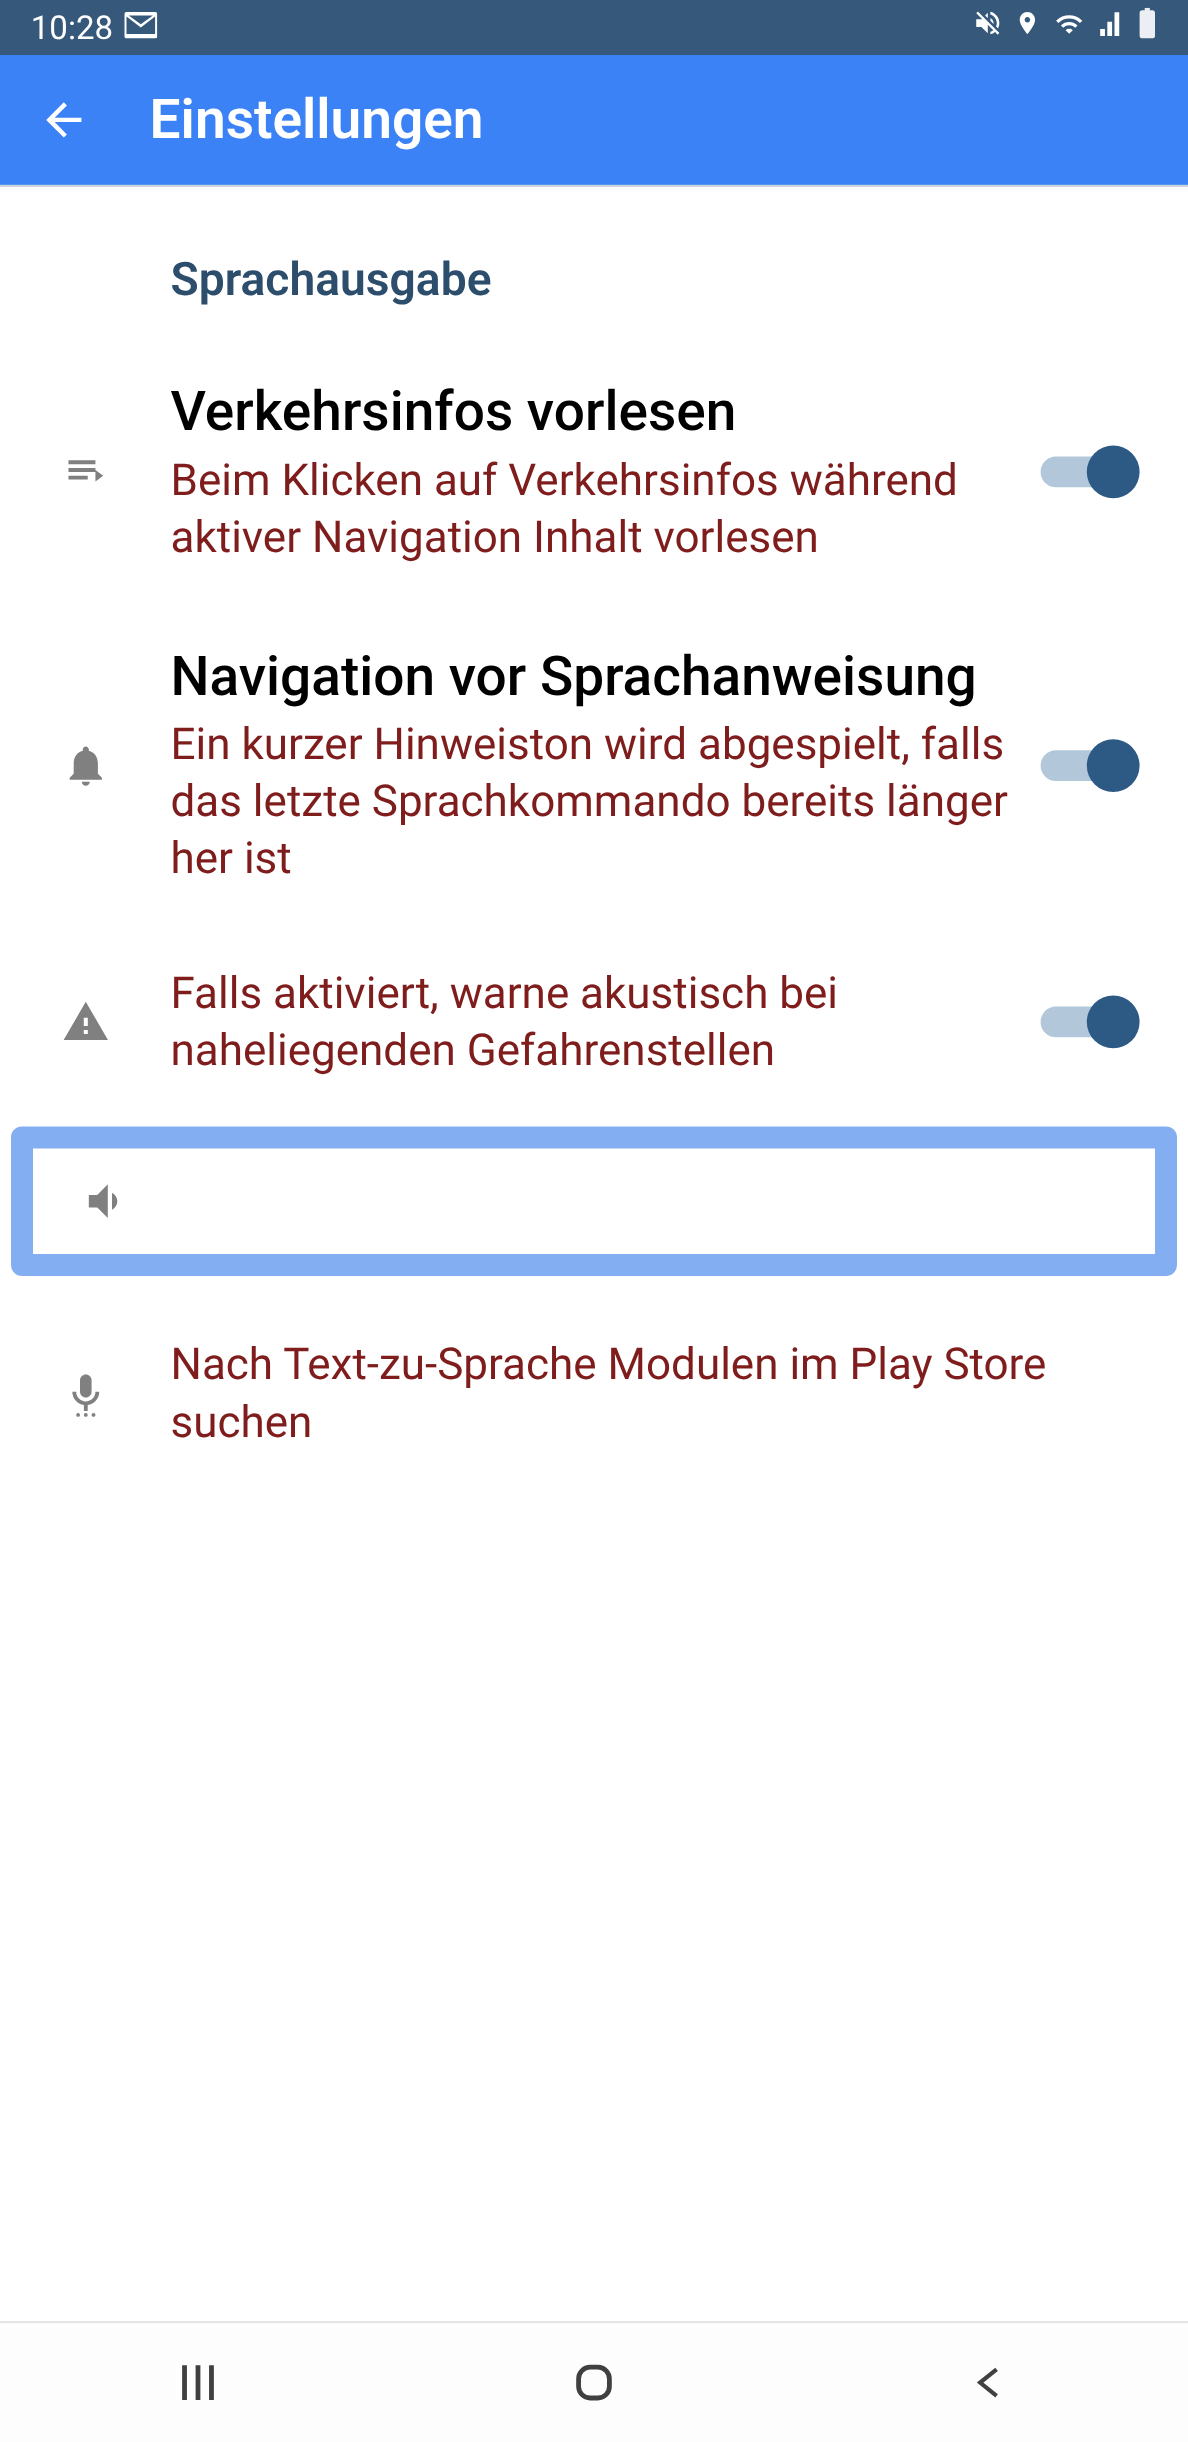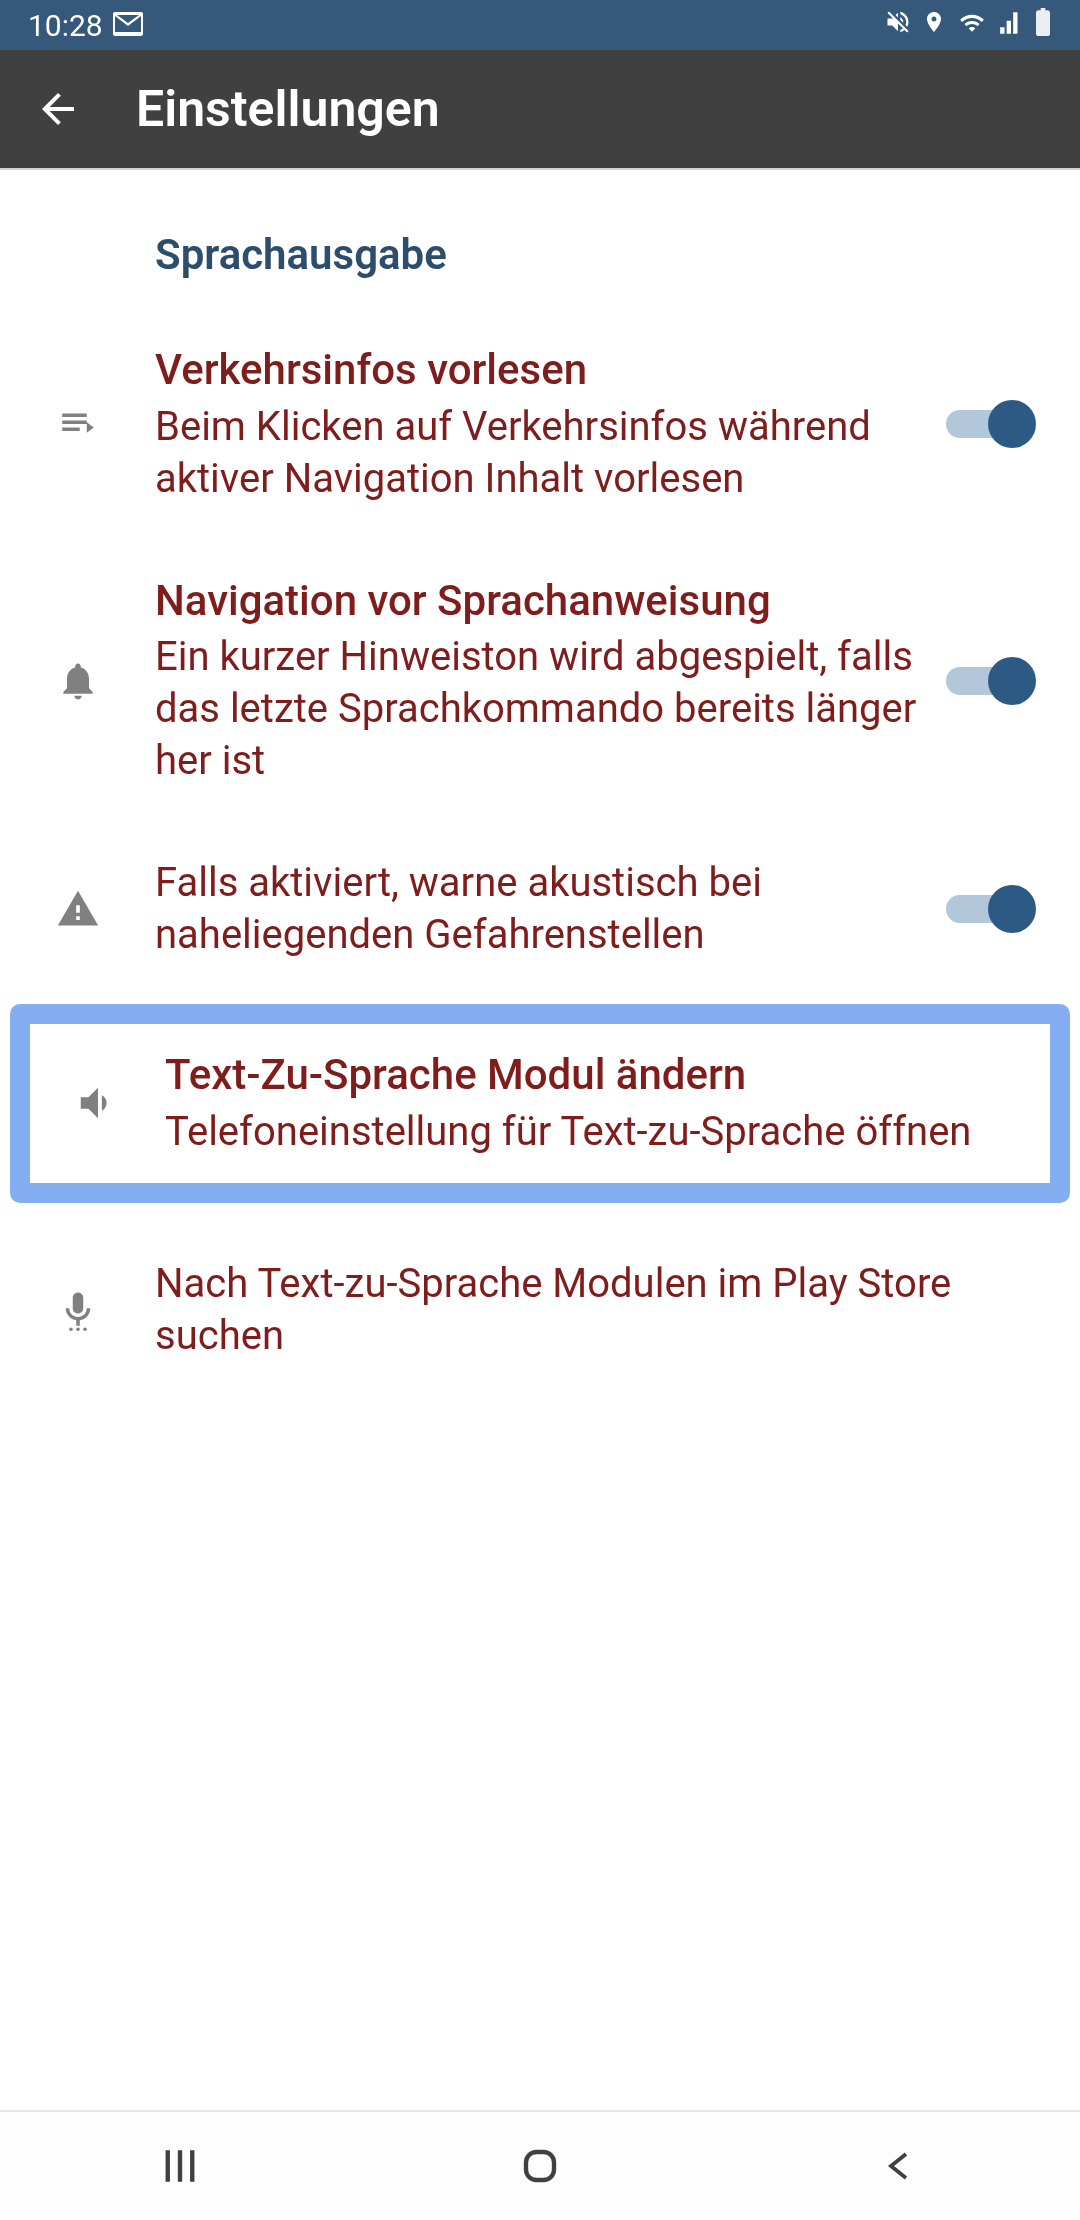--- a/index.html
+++ b/index.html
@@ -15,21 +15,21 @@
     padding: 0 28px;
     font-size: 30px;
     font-weight: 400;
   }
   .status-left { display: flex; align-items: center; gap: 10px; }
   .status-right { display: flex; align-items: center; gap: 10px; }
   .status-right svg { fill: #ffffff; }
   
   .app-bar {
     height: 120px;
-    background: #404040;
+    background: #3b82f6;
     display: flex;
     align-items: center;
     padding: 0 30px;
     border-bottom: 2px solid #c9d4dd;
   }
   .back-arrow {
     width: 56px; height: 56px;
     display: flex; align-items: center; justify-content: center;
     margin-right: 50px;
   }
@@ -57,22 +57,22 @@
     width: 155px;
     display: flex;
     align-items: center;
     justify-content: center;
     flex-shrink: 0;
     align-self: center;
   }
   .setting-icon svg { fill: #808080; }
   .setting-text { flex: 1; padding-right: 20px; }
   .setting-title {
-    color: #7f1d1d;
-    font-size: 42px;
+    color: #000000;
+    font-size: 50px;
     font-weight: 500;
     line-height: 1.25;
     margin-bottom: 4px;
   }
   .setting-desc {
     color: #7f1d1d;
     font-size: 40px;
     line-height: 1.3;
   }
   .toggle {
@@ -217,24 +217,20 @@
     </div>
   </div>
 
   <div class="highlight-wrap">
     <div class="setting-row">
       <div class="setting-icon">
         <svg width="46" height="46" viewBox="0 0 24 24">
             <path d="M3 9v6h4l5 5V4L7 9H3zm13.5 3c0-1.77-1.02-3.29-2.5-4.03v8.05c1.48-.73 2.5-2.25 2.5-4.02z"></path>
           </svg>
       </div>
-      <div class="setting-text">
-        <div class="setting-title">Text-Zu-Sprache Modul ändern</div>
-        <div class="setting-desc">Telefoneinstellung für Text-zu-Sprache öffnen</div>
-      </div>
     </div>
   </div>
 
   <div class="setting-row">
     <div class="setting-icon">
       <svg width="42" height="50" viewBox="0 0 24 24">
           <path d="M12 14c1.66 0 3-1.34 3-3V5c0-1.66-1.34-3-3-3S9 3.34 9 5v6c0 1.66 1.34 3 3 3zm5-3c0 2.76-2.24 5-5 5s-5-2.24-5-5H5c0 3.53 2.61 6.43 6 6.92V21h2v-3.08c3.39-.49 6-3.39 6-6.92h-2z"></path>
           <circle cx="8" cy="23" r="1"></circle>
           <circle cx="12" cy="23" r="1"></circle>
           <circle cx="16" cy="23" r="1"></circle>

